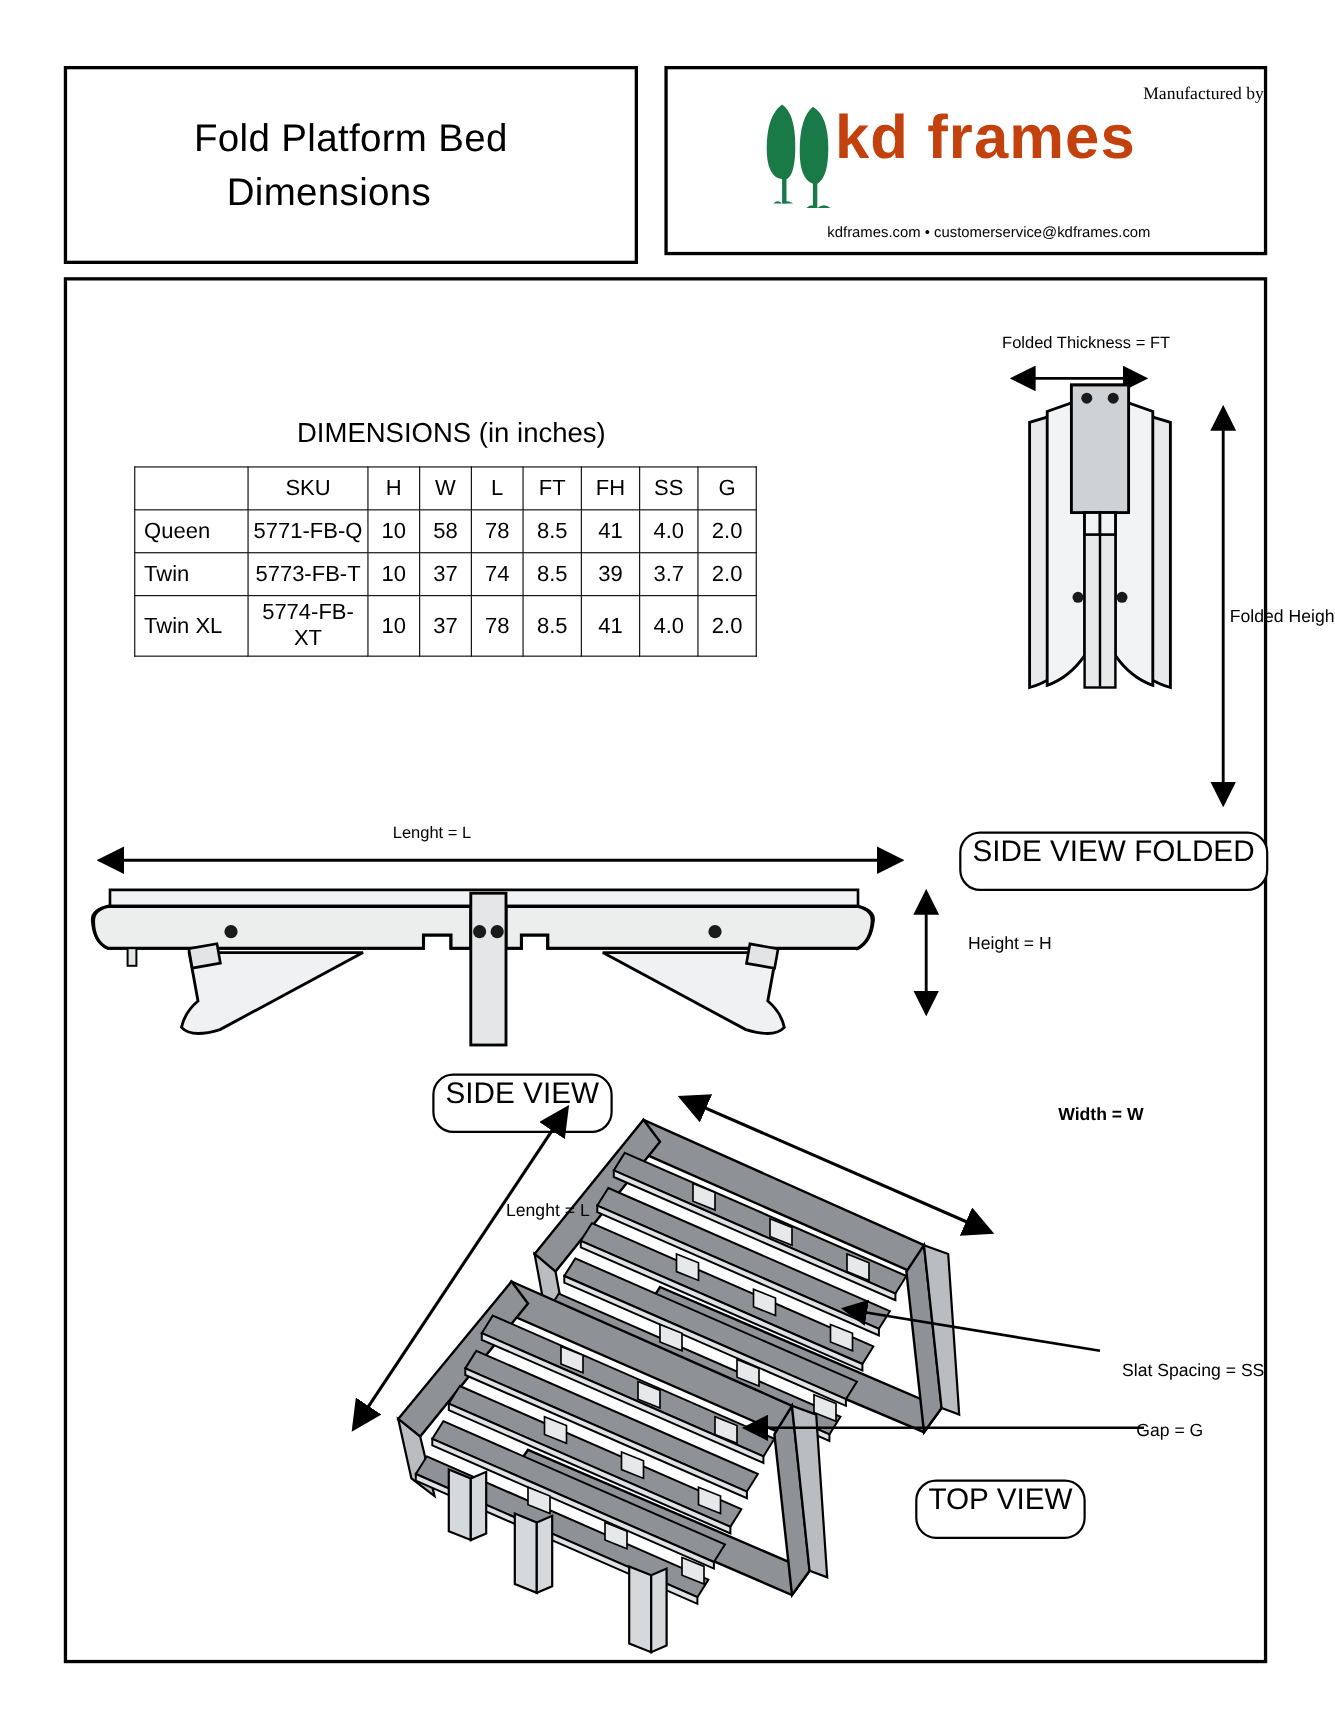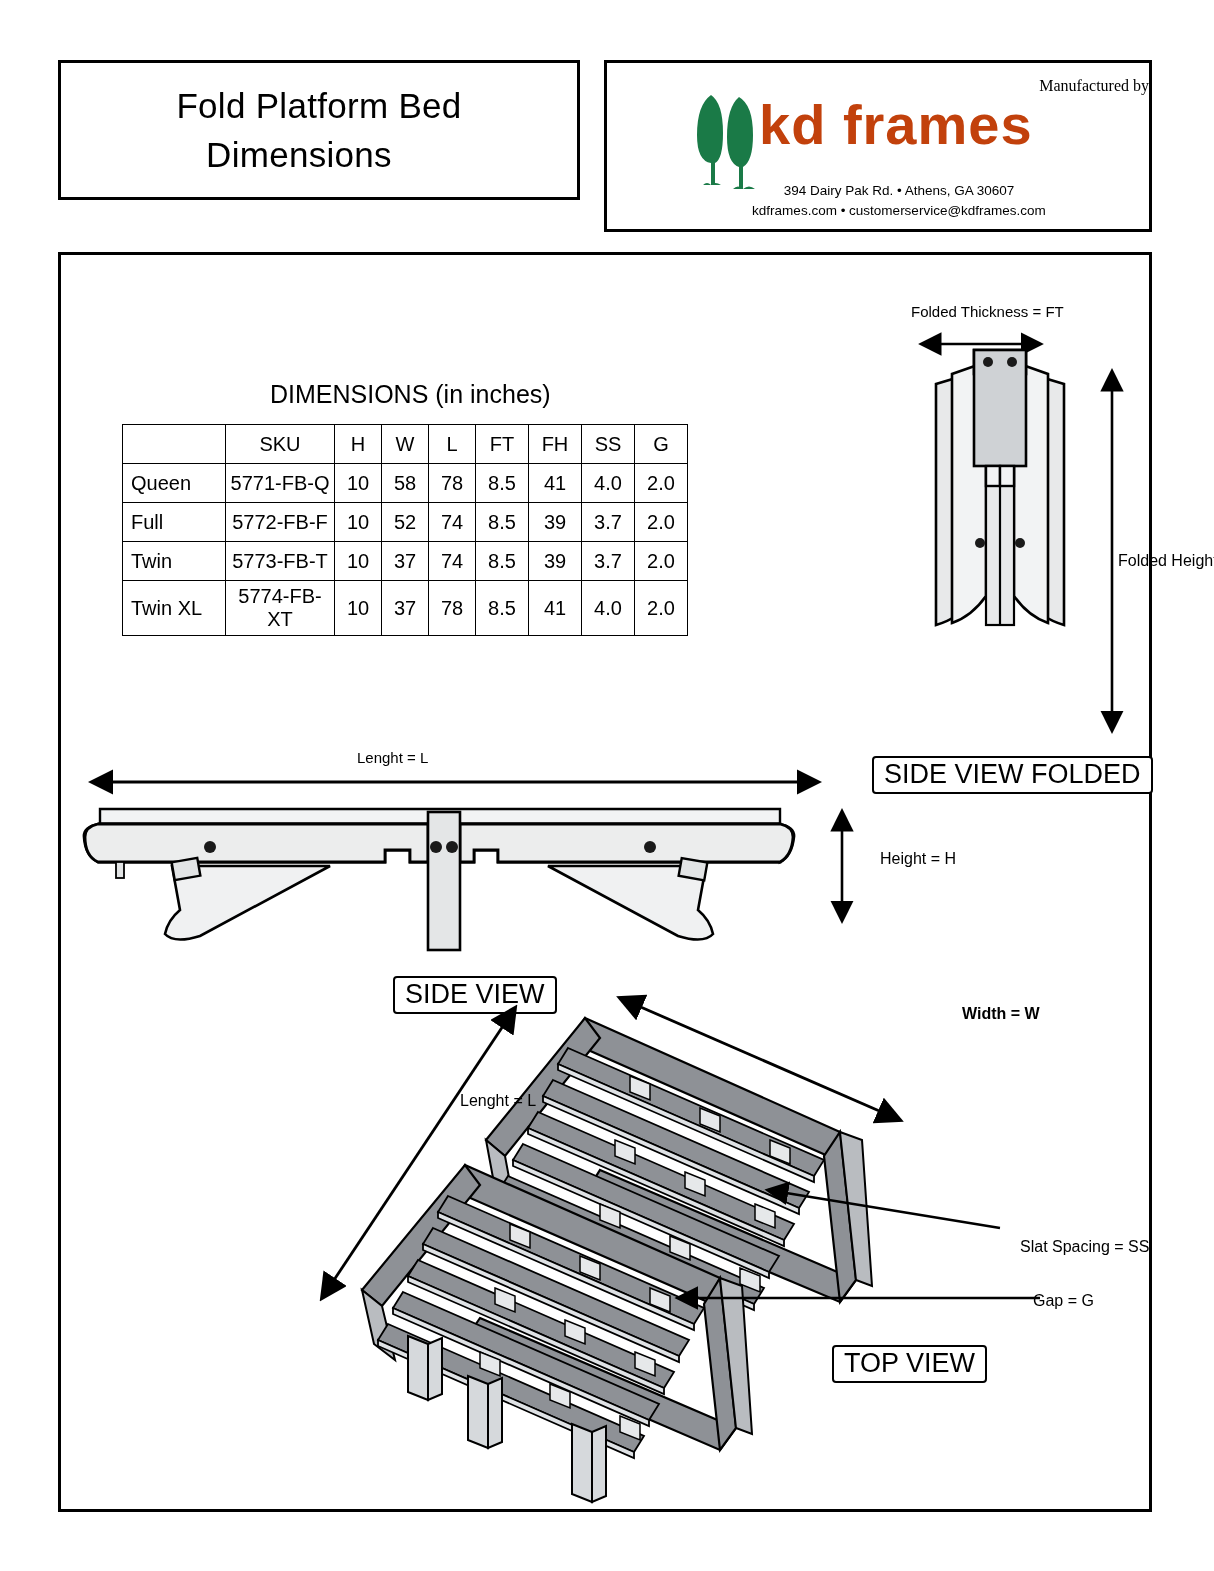--- a/index.html
+++ b/index.html
@@ -2,21 +2,21 @@
 <html><head>
 <meta charset="utf-8">
 <style>
   html,body{margin:0;padding:0;background:#fff;}
   body{width:1214px;height:1571px;position:relative;
        font-family:"Liberation Sans", sans-serif;color:#000;overflow:hidden;}
 
   .abs{position:absolute;}
 
   
-  #title-box{left:58px;top:60px;width:522px;height:140px;border:3px solid #000;
+  #title-box{left:58px;top:60px;width:522px;height:180px;border:3px solid #000;
              box-sizing:border-box;display:flex;flex-direction:column;
              align-items:center;justify-content:center;gap:14px;}
   #title-line1,#title-line2{font-size:35px;letter-spacing:.3px;line-height:1;}
   #title-line2{align-self:center;margin-right:40px;}
   #title-line1{margin-right:0;}
 
   #logo-box{left:604px;top:60px;width:548px;height:172px;border:3px solid #000;
             box-sizing:border-box;}
   #mfg-by{left:0;right:0;top:14px;text-align:right;font-family:"Liberation Serif",serif;
           font-size:16px;padding-left:60px;}
@@ -44,22 +44,22 @@
   #dim-table th.size{width:92px;}
   #dim-table th.sku{width:104px;}
   #dim-table th.num{width:42px;}
   #dim-table th.numw{width:48px;}
 
   
   .lbl{font-size:15px;white-space:nowrap;}
   .lbl-lg{font-size:16px;white-space:nowrap;}
 
   
-  .viewtag{border:2.5px solid #000;border-radius:4px;background:#fff;
-           display:inline-block;padding:2px 10px 4px 10px;font-size:27px;
+  .viewtag{border:2.5px solid #000;border-radius:19px;background:#fff;
+           display:inline-block;padding:2px 10px 20px 10px;font-size:27px;
            line-height:1.05;white-space:nowrap;}
 
   svg{display:block;overflow:visible;}
 </style>
 </head>
 <body>
 
 <div class="abs" id="title-box">
   <div id="title-line1">Fold Platform Bed</div>
   <div id="title-line2">Dimensions</div>
@@ -71,21 +71,20 @@
   <svg class="abs" id="trees" viewBox="0 0 74 100">
 
     <path d="M18 96 L18 74 Q4 72 4 46 Q4 16 18 6 Q30 14 30 44 Q30 70 22 74 L22 96 Z" fill="#1a7a47"></path>
     <path d="M10 96 Q14 92 18 96 Q22 92 28 96 Z" fill="#1a7a47"></path>
 
     <path d="M46 100 L46 78 Q34 74 34 48 Q34 18 46 8 Q60 16 60 46 Q60 72 50 78 L50 100 Z" fill="#1a7a47"></path>
     <path d="M40 100 Q45 95 50 100 Q56 95 62 100 Z" fill="#1a7a47"></path>
   </svg>
 
   <div class="abs" id="brand">kd frames</div>
-  <div class="abs" id="addr1">394 Dairy Pak Rd. • Athens, GA  30607</div>
   <div class="abs" id="addr2">kdframes.com • customerservice@kdframes.com</div>
 </div>
 
 <div class="abs" id="main-frame"></div>
 
 <div class="abs" id="dim-title">DIMENSIONS (in inches)</div>
 
 <table class="abs" id="dim-table">
   <thead>
     <tr>
@@ -106,31 +105,20 @@
       <td class="sku">5771-FB-Q</td>
       <td class="num">10</td>
       <td class="num">58</td>
       <td class="num">78</td>
       <td class="numw">8.5</td>
       <td class="numw">41</td>
       <td class="numw">4.0</td>
       <td class="numw">2.0</td>
     </tr>
     <tr>
-      <td class="size">Full</td>
-      <td class="sku">5772-FB-F</td>
-      <td class="num">10</td>
-      <td class="num">52</td>
-      <td class="num">74</td>
-      <td class="numw">8.5</td>
-      <td class="numw">39</td>
-      <td class="numw">3.7</td>
-      <td class="numw">2.0</td>
-    </tr>
-    <tr>
       <td class="size">Twin</td>
       <td class="sku">5773-FB-T</td>
       <td class="num">10</td>
       <td class="num">37</td>
       <td class="num">74</td>
       <td class="numw">8.5</td>
       <td class="numw">39</td>
       <td class="numw">3.7</td>
       <td class="numw">2.0</td>
     </tr>

